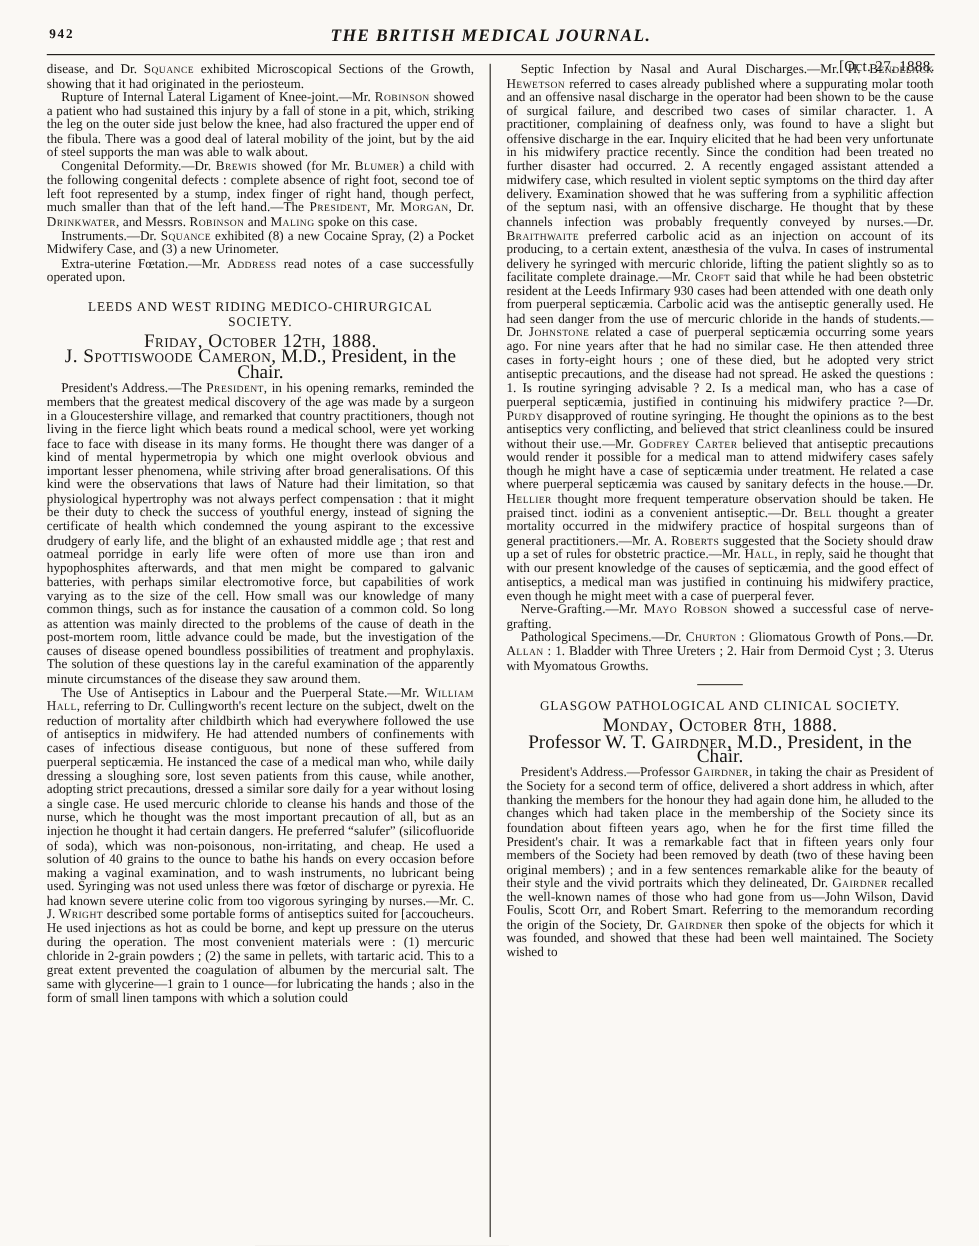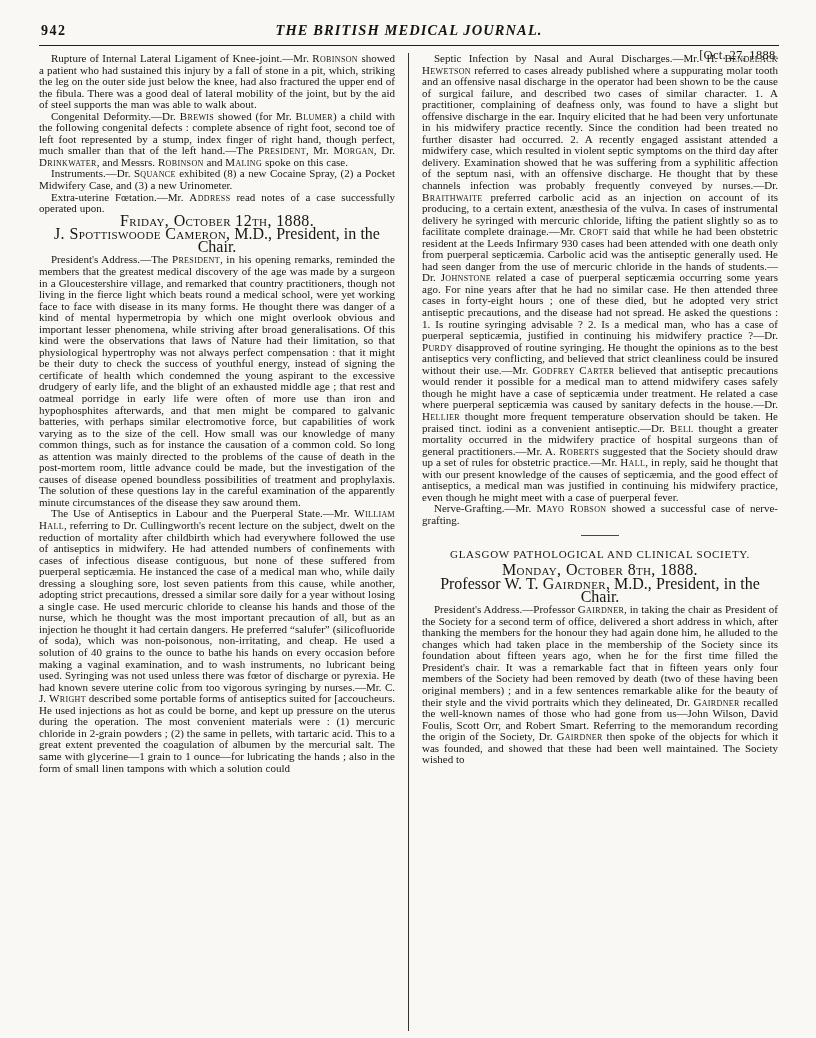--- a/index.html
+++ b/index.html
@@ -10,21 +10,21 @@
     color:#171513;
   }
   .page {
     width:816px; height:1038px;
     background:#faf8f4;
     padding:22px 37px 6px 39px;
   }
   .masthead { position:relative; height:20px; }
   .pgnum {
     position:absolute; left:2px; top:1px;
-    font-weight:bold; font-size:14px; letter-spacing:1.5px;
+    font-weight:bold; font-size:11px; letter-spacing:1.5px;
   }
   .jtitle {
     position:absolute; left:50%; top:0; transform:translateX(-50%);
     white-space:nowrap;
     font-weight:bold; font-style:italic; font-size:14.5px; letter-spacing:1.1px;
   }
   .jdate {
     position:absolute; right:0; top:2px;
     font-size:12.5px; letter-spacing:0.3px;margin-top:24px;
   }
@@ -59,33 +59,36 @@
 
 <div class="page">
   <header class="masthead">
     <span class="pgnum">942</span>
     <span class="jtitle">THE BRITISH MEDICAL JOURNAL.</span>
     <span class="jdate">[Oct. 27, 1888.</span>
   </header>
   <div class="header-rule"></div>
   <main class="columns">
     <section class="col">
+        <p class="para noindent"><span>disease, and Dr. </span><span class="sc">Squance</span><span> exhibited Microscopical Sections of the Growth, showing that it had originated in the periosteum.</span></p>
         <p class="para"><span class="it">Rupture of Internal Lateral Ligament of Knee-joint.</span><span>—Mr. </span><span class="sc">Robinson</span><span> showed a patient who had sustained this injury by a fall of stone in a pit, which, striking the leg on the outer side just below the knee, had also fractured the upper end of the fibula. There was a good deal of lateral mobility of the joint, but by the aid of steel supports the man was able to walk about.</span></p>
         <p class="para"><span class="it">Congenital Deformity.</span><span>—Dr. </span><span class="sc">Brewis</span><span> showed (for Mr. </span><span class="sc">Blumer</span><span>) a child with the following congenital defects : complete absence of right foot, second toe of left foot represented by a stump, index finger of right hand, though perfect, much smaller than that of the left hand.—The </span><span class="sc">President</span><span>, Mr. </span><span class="sc">Morgan</span><span>, Dr. </span><span class="sc">Drinkwater</span><span>, and Messrs. </span><span class="sc">Robinson</span><span> and </span><span class="sc">Maling</span><span> spoke on this case.</span></p>
         <p class="para"><span class="it">Instruments.</span><span>—Dr. </span><span class="sc">Squance</span><span> exhibited (8) a new Cocaine Spray, (2) a Pocket Midwifery Case, and (3) a new Urinometer.</span></p>
         <p class="para"><span class="it">Extra-uterine Fœtation.</span><span>—Mr. </span><span class="sc">Address</span><span> read notes of a case successfully operated upon.</span></p>
+        <div class="sec-title"><span>LEEDS AND WEST RIDING MEDICO-CHIRURGICAL SOCIETY.</span></div>
         <div class="sec-sub"><span class="sc">Friday, October 12th, 1888.</span></div>
         <div class="sec-sub"><span class="sc">J. Spottiswoode Cameron</span><span>, M.D., President, in the Chair.</span></div>
         <p class="para"><span class="it">President's Address.</span><span>—The </span><span class="sc">President</span><span>, in his opening remarks, reminded the members that the greatest medical discovery of the age was made by a surgeon in a Gloucestershire village, and remarked that country practitioners, though not living in the fierce light which beats round a medical school, were yet working face to face with disease in its many forms. He thought there was danger of a kind of mental hypermetropia by which one might overlook obvious and important lesser phenomena, while striving after broad generalisations. Of this kind were the observations that laws of Nature had their limitation, so that physiological hypertrophy was not always perfect compensation : that it might be their duty to check the success of youthful energy, instead of signing the certificate of health which condemned the young aspirant to the excessive drudgery of early life, and the blight of an exhausted middle age ; that rest and oatmeal porridge in early life were often of more use than iron and hypophosphites afterwards, and that men might be compared to galvanic batteries, with perhaps similar electromotive force, but capabilities of work varying as to the size of the cell. How small was our knowledge of many common things, such as for instance the causation of a common cold. So long as attention was mainly directed to the problems of the cause of death in the </span><span class="it">post-mortem</span><span> room, little advance could be made, but the investigation of the causes of disease opened boundless possibilities of treatment and prophylaxis. The solution of these questions lay in the careful examination of the apparently minute circumstances of the disease they saw around them.</span></p>
         <p class="para"><span class="it">The Use of Antiseptics in Labour and the Puerperal State.</span><span>—Mr. </span><span class="sc">William Hall</span><span>, referring to Dr. Cullingworth's recent lecture on the subject, dwelt on the reduction of mortality after childbirth which had everywhere followed the use of antiseptics in midwifery. He had attended numbers of confinements with cases of infectious disease contiguous, but none of these suffered from puerperal septicæmia. He instanced the case of a medical man who, while daily dressing a sloughing sore, lost seven patients from this cause, while another, adopting strict precautions, dressed a similar sore daily for a year without losing a single case. He used mercuric chloride to cleanse his hands and those of the nurse, which he thought was the most important precaution of all, but as an injection he thought it had certain dangers. He preferred “salufer” (silicofluoride of soda), which was non-poisonous, non-irritating, and cheap. He used a solution of 40 grains to the ounce to bathe his hands on every occasion before making a vaginal examination, and to wash instruments, no lubricant being used. Syringing was not used unless there was fœtor of discharge or pyrexia. He had known severe uterine colic from too vigorous syringing by nurses.—Mr. C. J. </span><span class="sc">Wright</span><span> described some portable forms of antiseptics suited for [accoucheurs. He used injections as hot as could be borne, and kept up pressure on the uterus during the operation. The most convenient materials were : (1) mercuric chloride in 2-grain powders ; (2) the same in pellets, with tartaric acid. This to a great extent prevented the coagulation of albumen by the mercurial salt. The same with glycerine—1 grain to 1 ounce—for lubricating the hands ; also in the form of small linen tampons with which a solution could</span></p>
       </section>
     <div class="col-rule"></div>
     <section class="col">
         <p class="para"><span class="it">Septic Infection by Nasal and Aural Discharges.</span><span>—Mr. H. </span><span class="sc">Bendelack Hewetson</span><span> referred to cases already published where a suppurating molar tooth and an offensive nasal discharge in the operator had been shown to be the cause of surgical failure, and described two cases of similar character. 1. A practitioner, complaining of deafness only, was found to have a slight but offensive discharge in the ear. Inquiry elicited that he had been very unfortunate in his midwifery practice recently. Since the condition had been treated no further disaster had occurred. 2. A recently engaged assistant attended a midwifery case, which resulted in violent septic symptoms on the third day after delivery. Examination showed that he was suffering from a syphilitic affection of the septum nasi, with an offensive discharge. He thought that by these channels infection was probably frequently conveyed by nurses.—Dr. </span><span class="sc">Braithwaite</span><span> preferred carbolic acid as an injection on account of its producing, to a certain extent, anæsthesia of the vulva. In cases of instrumental delivery he syringed with mercuric chloride, lifting the patient slightly so as to facilitate complete drainage.—Mr. </span><span class="sc">Croft</span><span> said that while he had been obstetric resident at the Leeds Infirmary 930 cases had been attended with one death only from puerperal septicæmia. Carbolic acid was the antiseptic generally used. He had seen danger from the use of mercuric chloride in the hands of students.—Dr. </span><span class="sc">Johnstone</span><span> related a case of puerperal septicæmia occurring some years ago. For nine years after that he had no similar case. He then attended three cases in forty-eight hours ; one of these died, but he adopted very strict antiseptic precautions, and the disease had not spread. He asked the questions : 1. Is routine syringing advisable ? 2. Is a medical man, who has a case of puerperal septicæmia, justified in continuing his midwifery practice ?—Dr. </span><span class="sc">Purdy</span><span> disapproved of routine syringing. He thought the opinions as to the best antiseptics very conflicting, and believed that strict cleanliness could be insured without their use.—Mr. </span><span class="sc">Godfrey Carter</span><span> believed that antiseptic precautions would render it possible for a medical man to attend midwifery cases safely though he might have a case of septicæmia under treatment. He related a case where puerperal septicæmia was caused by sanitary defects in the house.—Dr. </span><span class="sc">Hellier</span><span> thought more frequent temperature observation should be taken. He praised tinct. iodini as a convenient antiseptic.—Dr. </span><span class="sc">Bell</span><span> thought a greater mortality occurred in the midwifery practice of hospital surgeons than of general practitioners.—Mr. A. </span><span class="sc">Roberts</span><span> suggested that the Society should draw up a set of rules for obstetric practice.—Mr. </span><span class="sc">Hall</span><span>, in reply, said he thought that with our present knowledge of the causes of septicæmia, and the good effect of antiseptics, a medical man was justified in continuing his midwifery practice, even though he might meet with a case of puerperal fever.</span></p>
         <p class="para"><span class="it">Nerve-Grafting.</span><span>—Mr. </span><span class="sc">Mayo Robson</span><span> showed a successful case of nerve-grafting.</span></p>
+        <p class="para"><span class="it">Pathological Specimens.</span><span>—Dr. </span><span class="sc">Churton</span><span> : Gliomatous Growth of Pons.—Dr. </span><span class="sc">Allan</span><span> : 1. Bladder with Three Ureters ; 2. Hair from Dermoid Cyst ; 3. Uterus with Myomatous Growths.</span></p>
         <div class="sec-rule"></div>
         <div class="sec-title"><span>GLASGOW PATHOLOGICAL AND CLINICAL SOCIETY.</span></div>
         <div class="sec-sub"><span class="sc">Monday, October 8th, 1888.</span></div>
         <div class="sec-sub"><span>Professor W. T. </span><span class="sc">Gairdner</span><span>, M.D., President, in the Chair.</span></div>
         <p class="para"><span class="it">President's Address.</span><span>—Professor </span><span class="sc">Gairdner</span><span>, in taking the chair as President of the Society for a second term of office, delivered a short address in which, after thanking the members for the honour they had again done him, he alluded to the changes which had taken place in the membership of the Society since its foundation about fifteen years ago, when he for the first time filled the President's chair. It was a remarkable fact that in fifteen years only four members of the Society had been removed by death (two of these having been original members) ; and in a few sentences remarkable alike for the beauty of their style and the vivid portraits which they delineated, Dr. </span><span class="sc">Gairdner</span><span> recalled the well-known names of those who had gone from us—John Wilson, David Foulis, Scott Orr, and Robert Smart. Referring to the memorandum recording the origin of the Society, Dr. </span><span class="sc">Gairdner</span><span> then spoke of the objects for which it was founded, and showed that these had been well maintained. The Society wished to</span></p>
       </section>
   </main>
 </div>
 
 </body></html>

